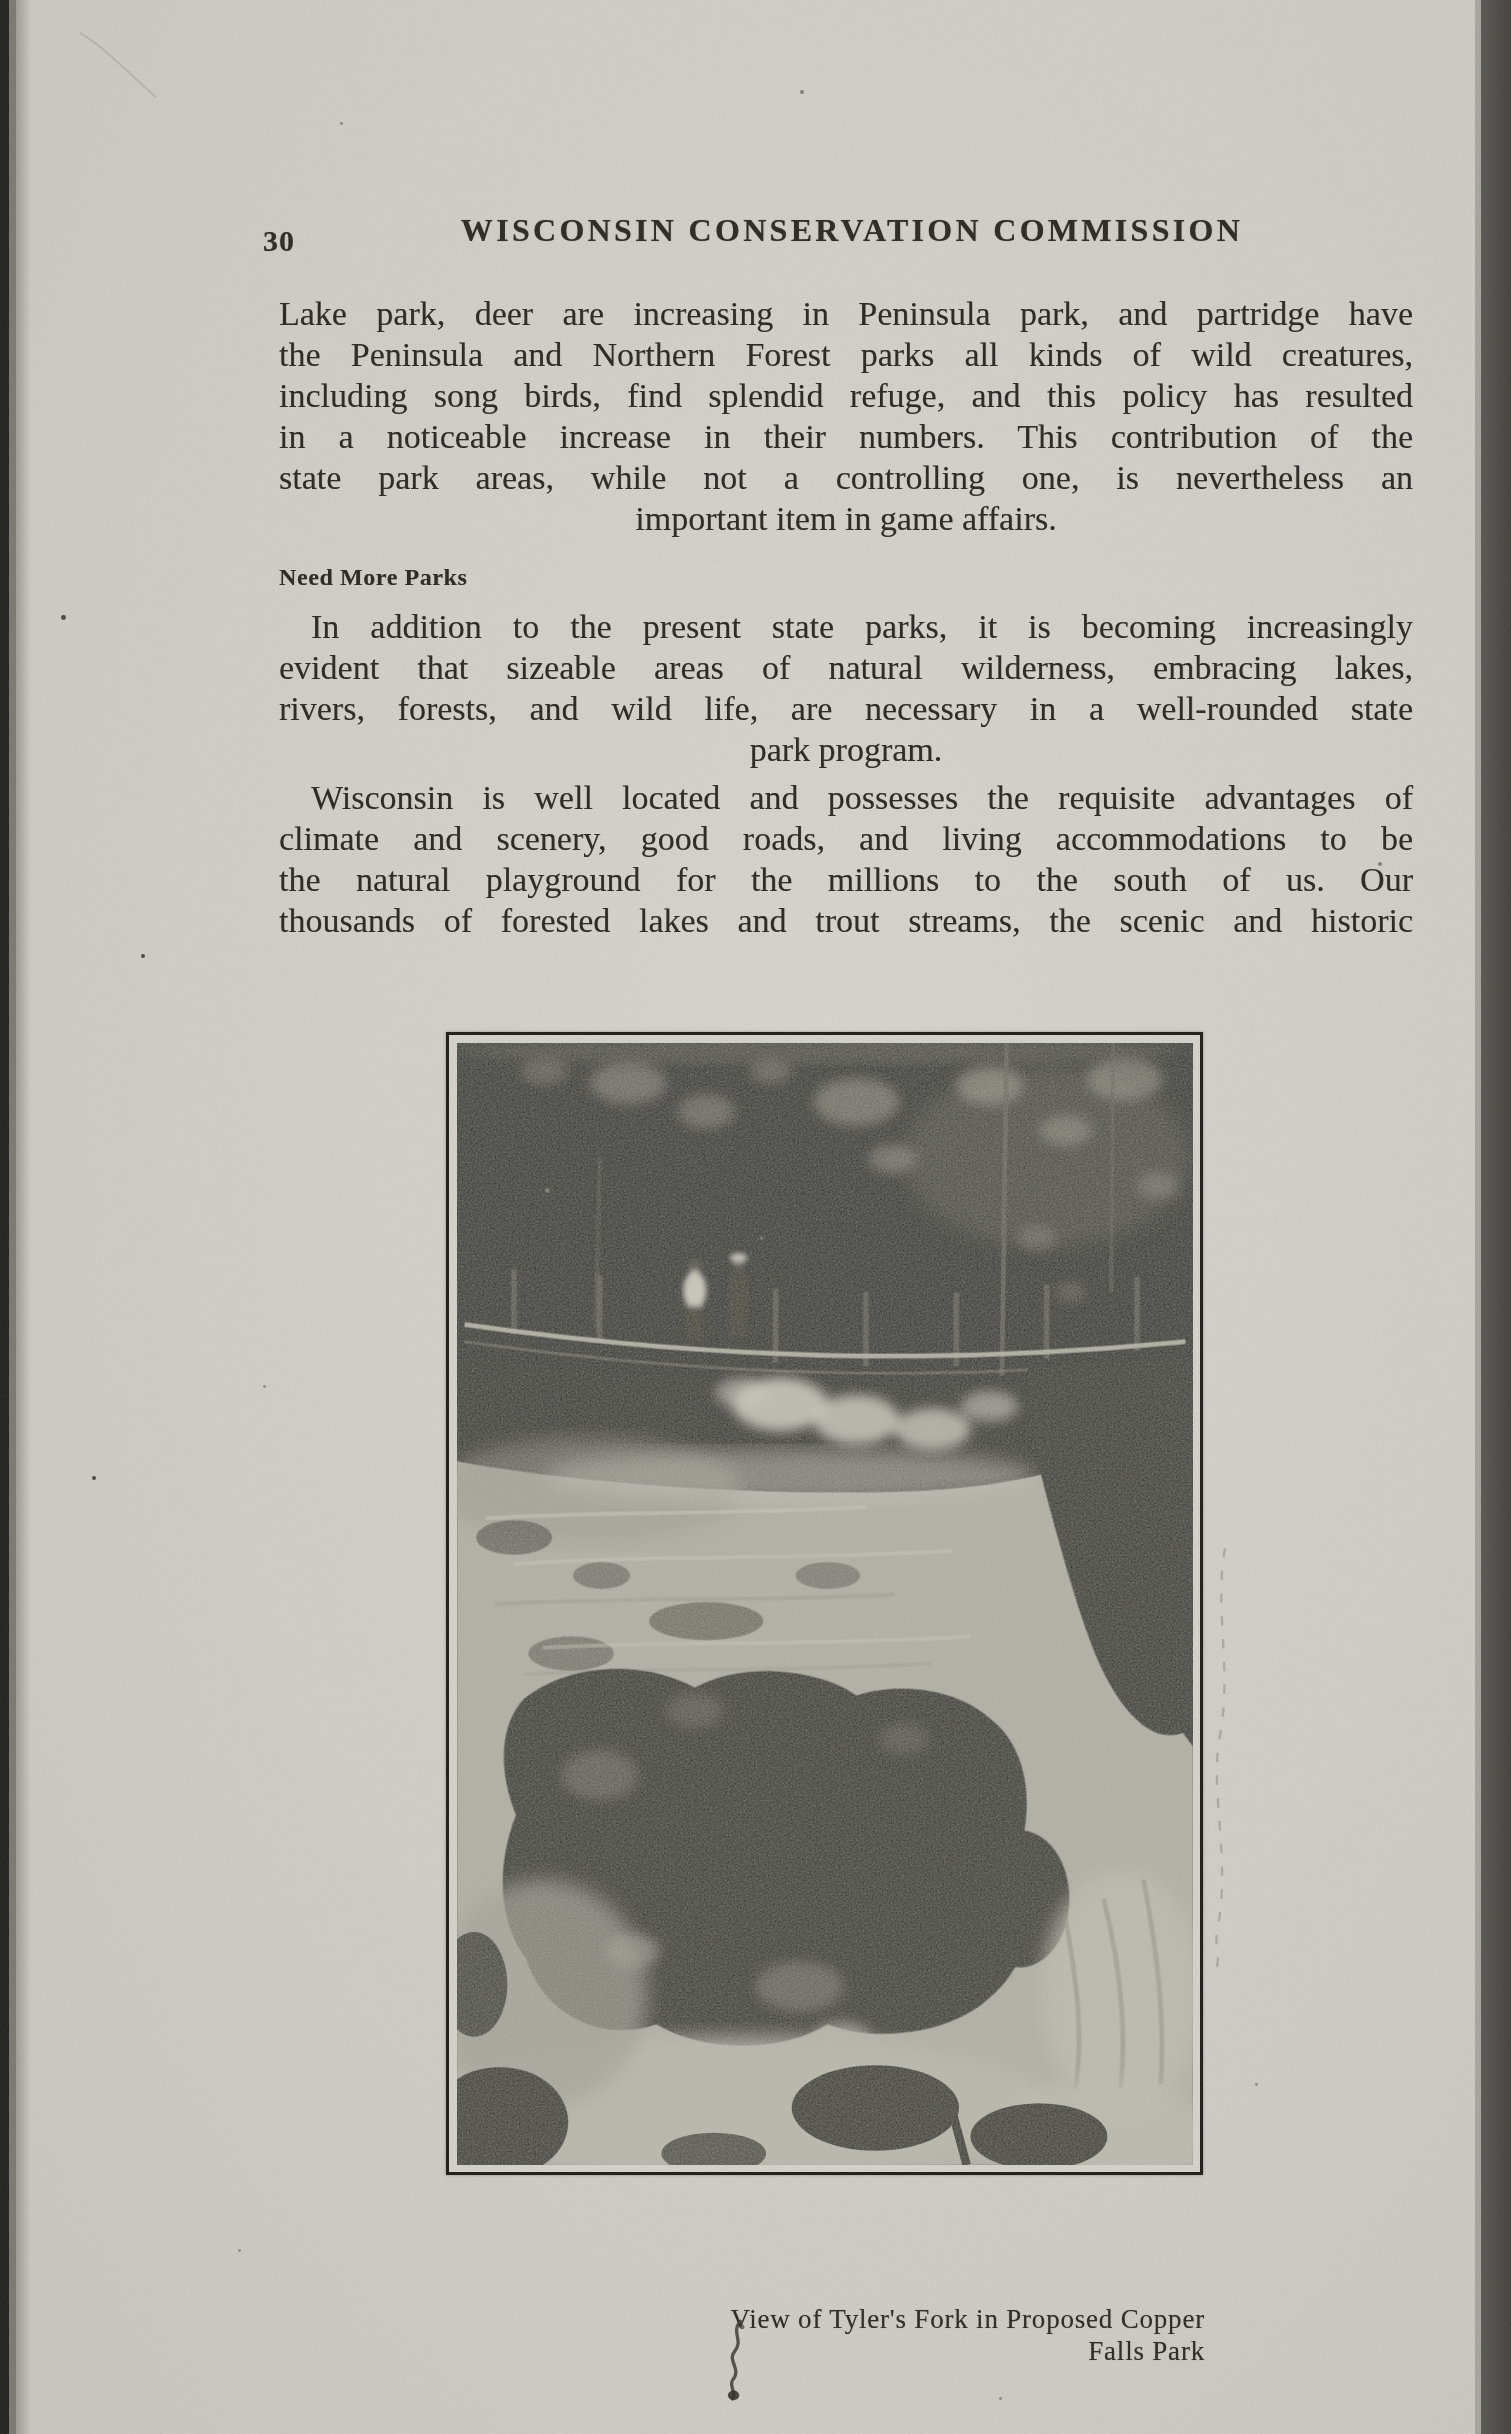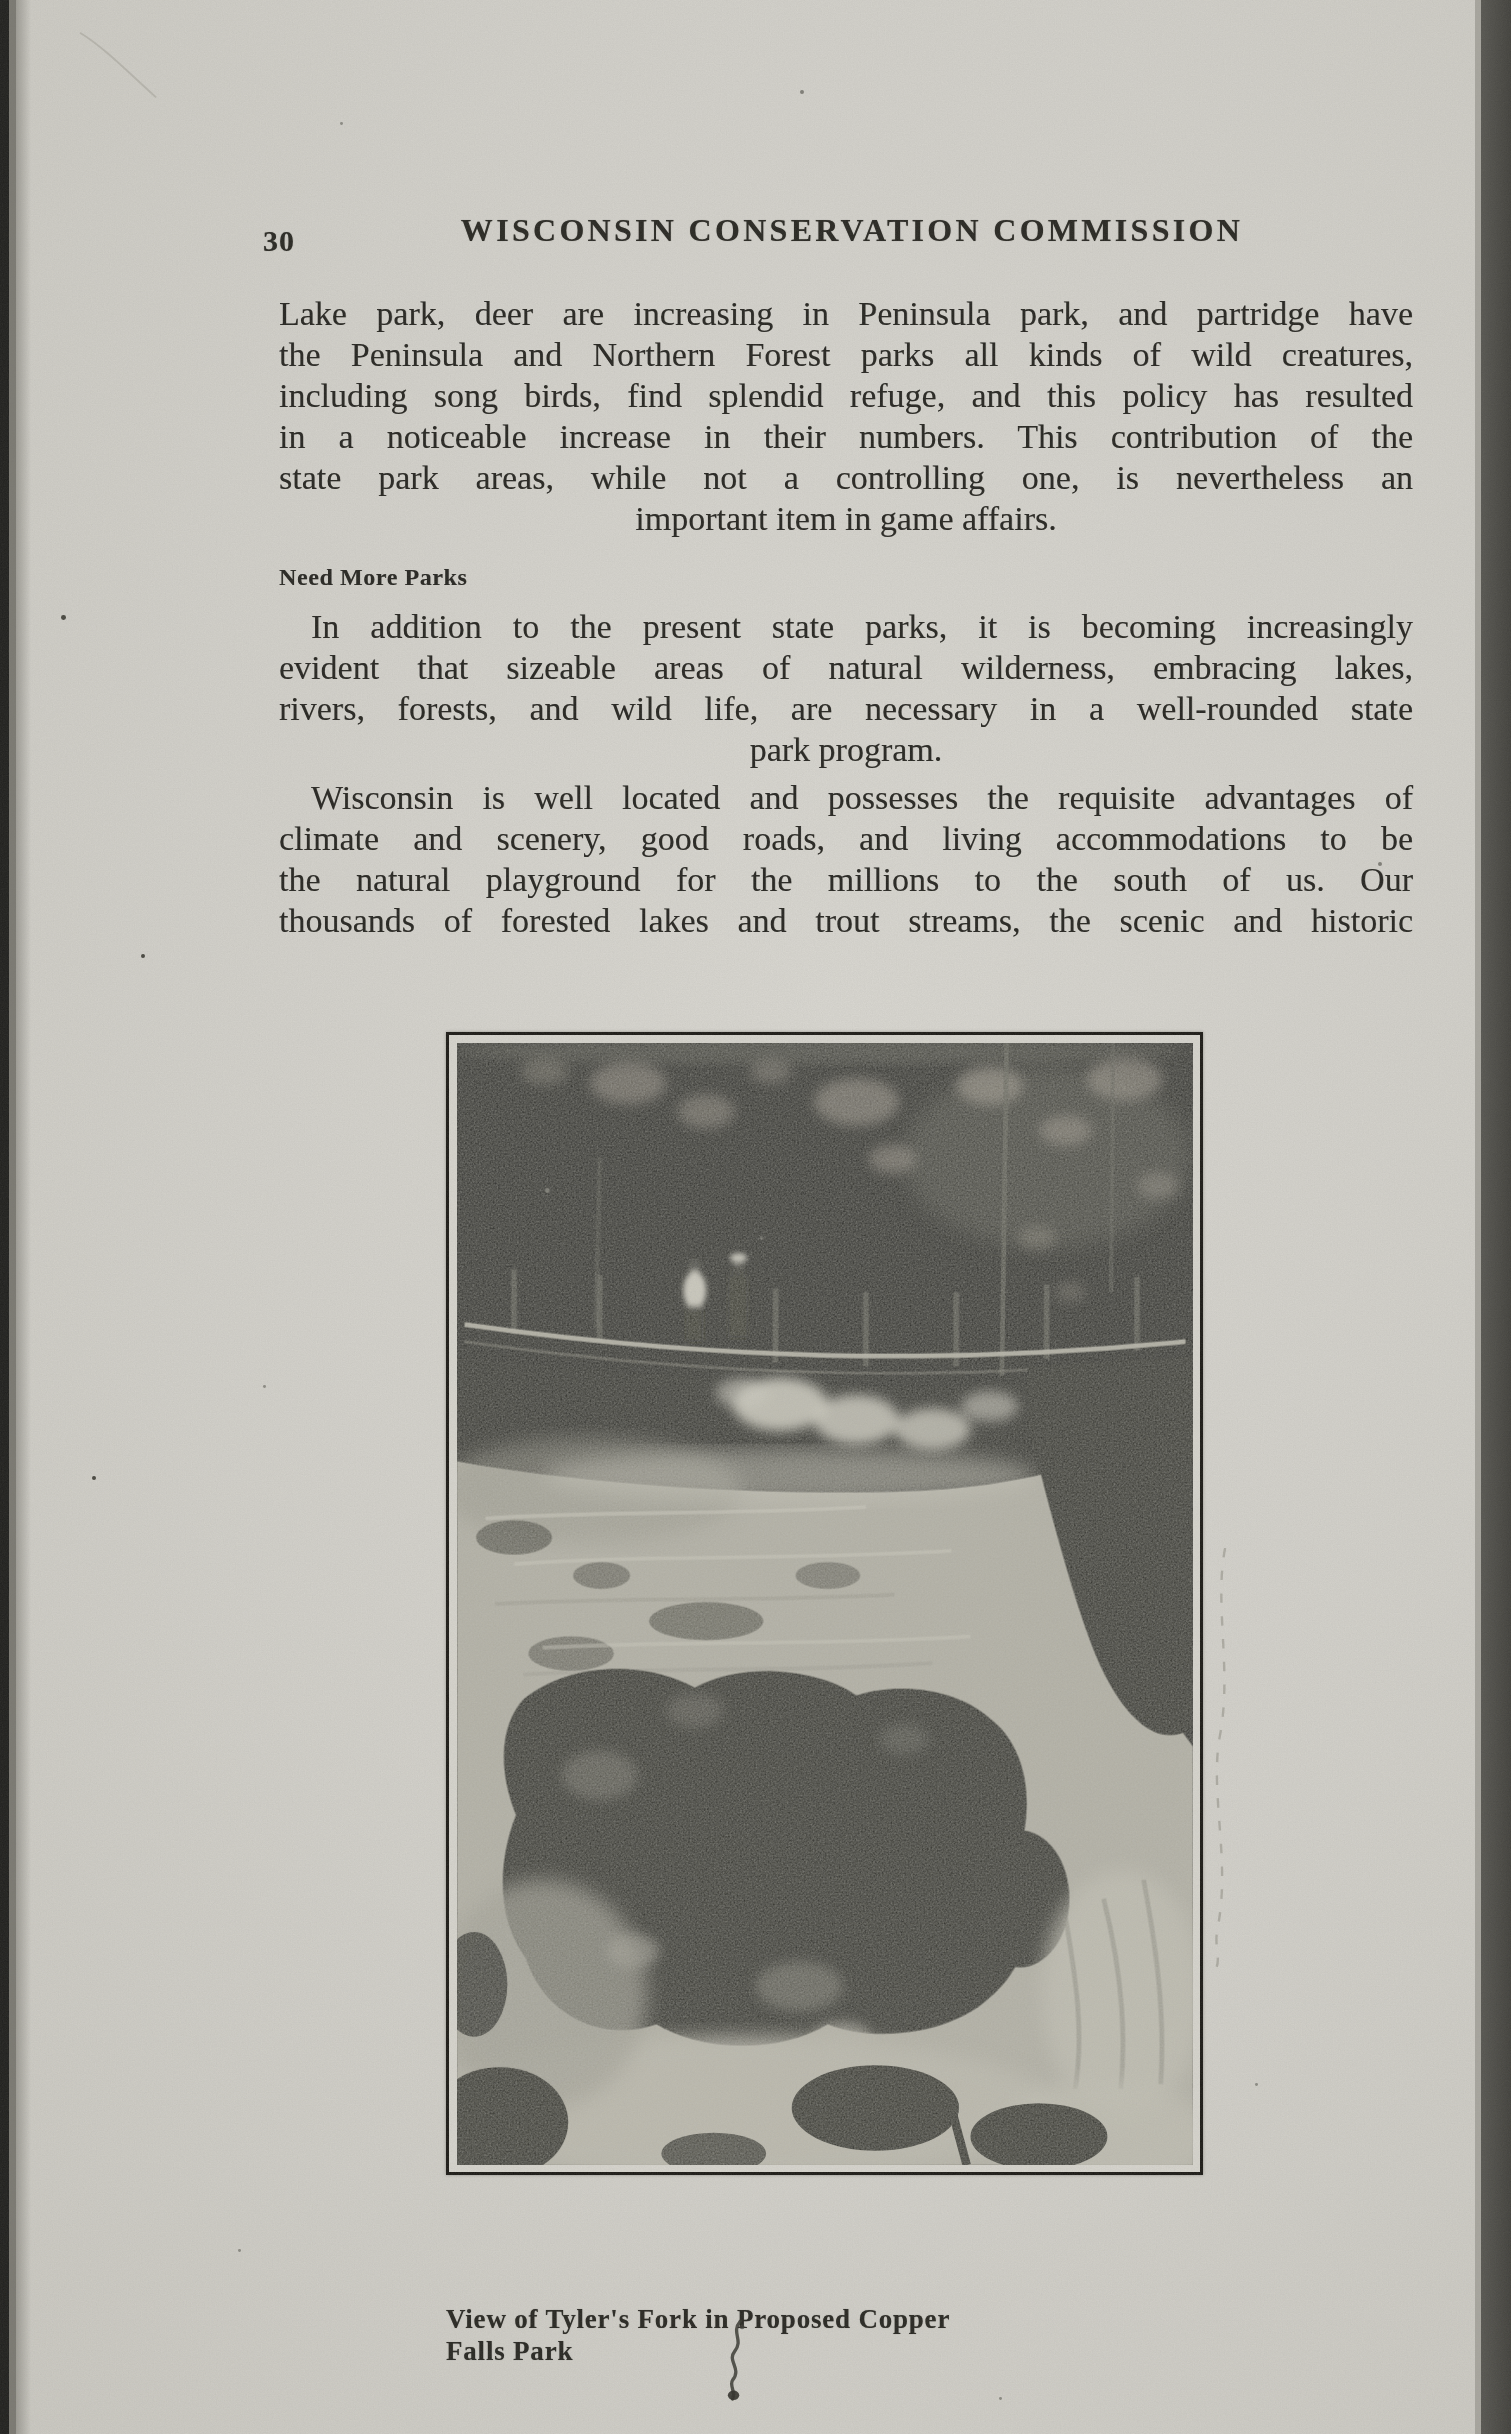--- a/index.html
+++ b/index.html
@@ -48,21 +48,21 @@
   .gap{margin-top:7.6px;}
   
   .photo-wrap{
     position:absolute;left:446px;top:1032px;
     border:3.8px solid #15130f;background:#dcdad3;padding:7.6px;
     box-shadow:0 0 2.9px rgba(20,19,15,.35);
   }
   svg.photo{display:block;width:736px;height:1122px;}
   .caption{
     position:absolute;left:446px;top:2303px;width:759px;
-    text-align:left;font-weight:bold;font-size:27px;line-height:32px;
+    text-align:right;font-weight:normal;font-size:27px;line-height:32px;
     color:#22211c;letter-spacing:0.8px;
     text-shadow:0 0 1px rgba(30,29,24,.4);
   }
   
   .speck{position:absolute;border-radius:50%;background:#44433c;}
   .artifact{position:absolute;pointer-events:none;}
   .grain-overlay{position:absolute;left:0;top:0;width:1511px;height:2435px;pointer-events:none;}
 </style>
 </head>
 <body>

